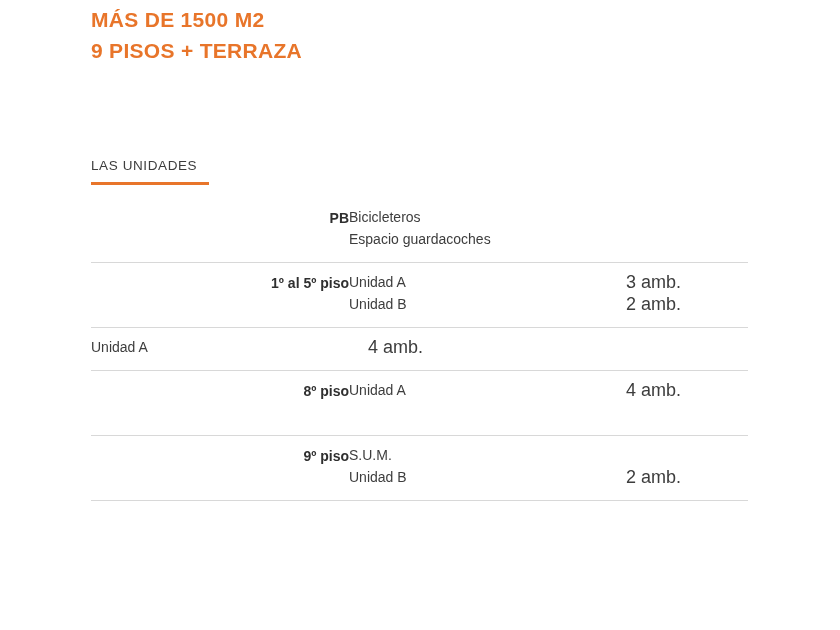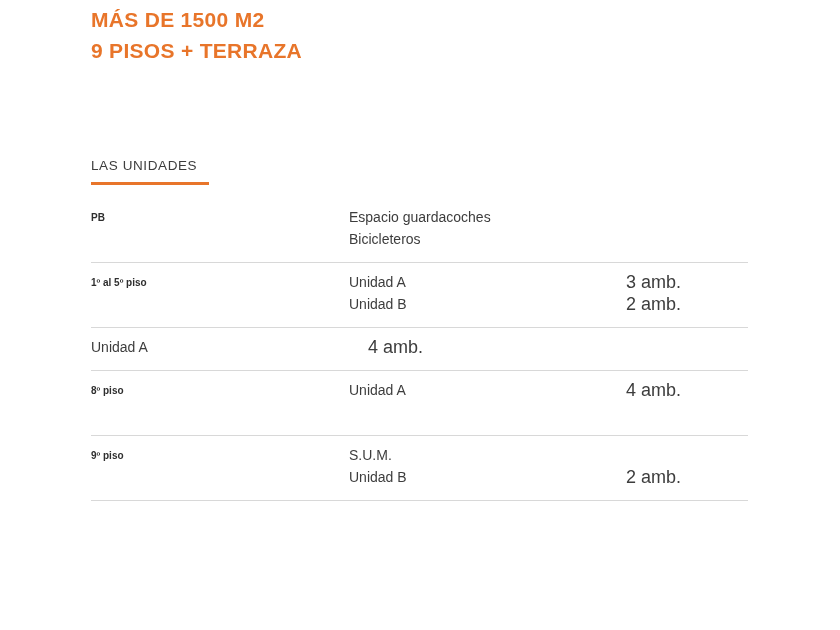--- a/index.html
+++ b/index.html
@@ -62,24 +62,25 @@
     padding: 8px 0 12px 0;
     box-sizing: border-box;
   }
   .row.first {
     padding-top: 7px;
   }
   .col-floor {
     width: 258px;
     flex: 0 0 258px;
     font-weight: bold;
-    font-size: 10px;
+    font-size: 14px;
     color: #2f2f2f;
     line-height: 22px;
     padding-top: 1px;
+    text-align: right;
   }
   .col-desc {
     width: 277px;
     flex: 0 0 277px;
     font-size: 14px;
     color: #3d3d3d;
     line-height: 22px;
   }
   .col-amb {
     flex: 1 1 auto;
@@ -108,22 +109,22 @@
   <div class="section-title-wrap">
     <div class="section-title">LAS UNIDADES</div>
     <div class="section-rule"></div>
   </div>
 
   <div class="table">
 
     <div class="row first">
       <div class="col-floor">PB</div>
       <div class="col-desc">
+        <span class="line">Bicicleteros</span>
         <span class="line">Espacio guardacoches</span>
-        <span class="line">Bicicleteros</span>
       </div>
       <div class="col-amb">
         <span class="line"></span>
         <span class="line"></span>
       </div>
     </div>
 
     <div class="row">
       <div class="col-floor">1º al 5º piso</div>
       <div class="col-desc">

